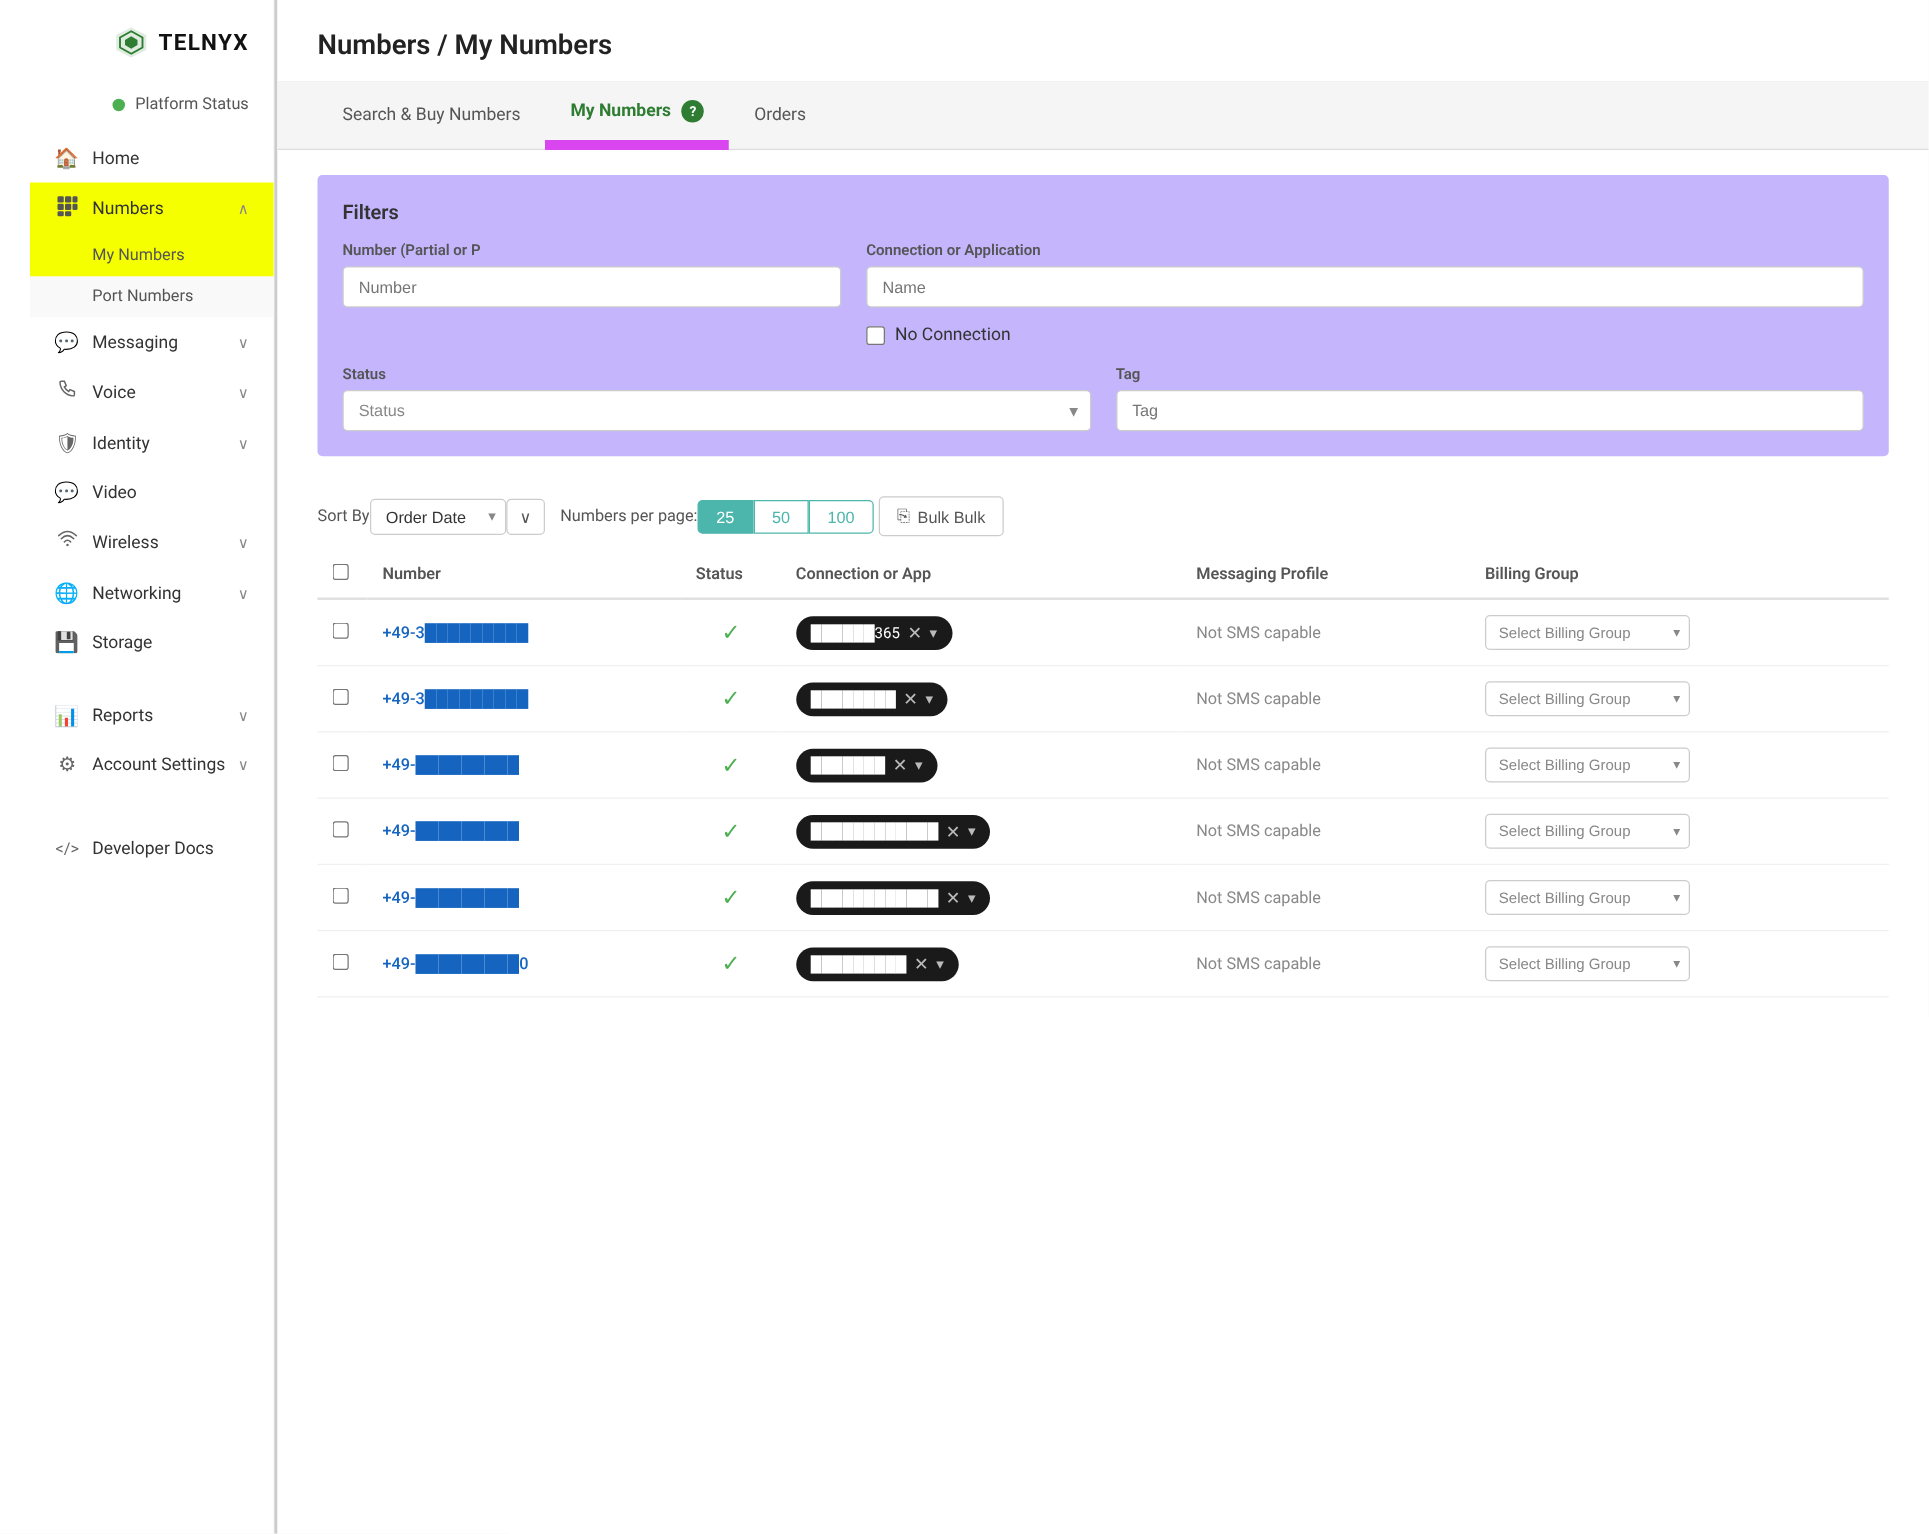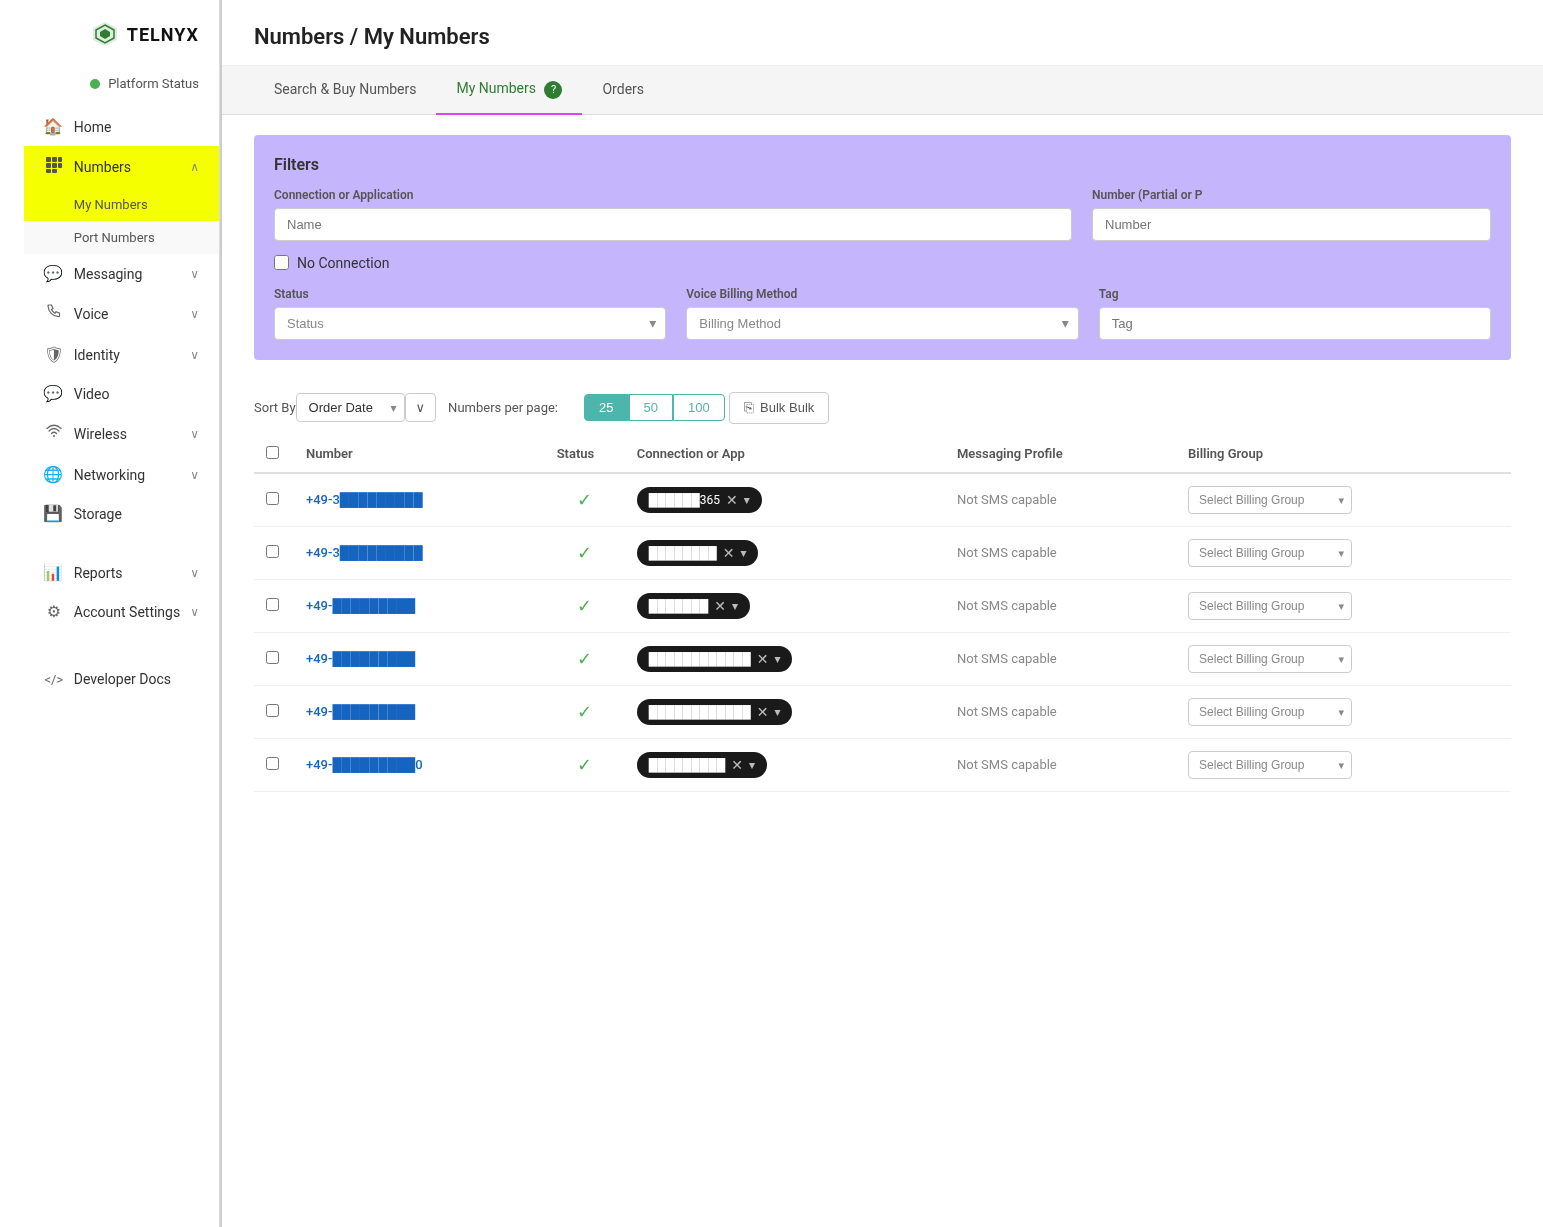--- a/index.html
+++ b/index.html
@@ -112,22 +112,22 @@
     .tab-item {
       padding: 14px 20px;
       cursor: pointer;
       font-size: 14px;
       color: #555;
       border-bottom: 3px solid transparent;
       margin-bottom: -1px;
     }
     .tab-item.active-tab {
       color: #2e7d32;
-      border-bottom: 2px solid #d946ef;
-      font-weight: 400;
+      border-bottom: 8px solid #d946ef;
+      font-weight: 700;
     }
     .tab-badge {
       display: inline-flex;
       align-items: center;
       justify-content: center;
       width: 18px;
       height: 18px;
       border-radius: 50%;
       background: #2e7d32;
       color: #fff;
@@ -273,21 +273,21 @@
       gap: 0;
     }
     .per-page-btn {
       padding: 5px 14px;
       border: 1px solid #4db6ac;
       background: #fff;
       color: #4db6ac;
       font-size: 13px;
       cursor: pointer;
     }
-    .per-page-btn:first-child { border-radius: 4px 0 0 4px; margin-left: 26px; }
+    .per-page-btn:first-child { border-radius: 4px 0 0 4px; }
     .per-page-btn:last-child { border-radius: 0 4px 4px 0; }
     .per-page-btn.active-page {
       background: #4db6ac;
       color: #fff;
     }
     .bulk-edit-btn {
       display: flex;
       align-items: center;
       gap: 6px;
       padding: 7px 14px;
@@ -527,47 +527,39 @@
       <span class="tab-badge">?</span>
     </div>
     <div class="tab-item">
       <span>Orders</span>
     </div>
   </div>
 
   <div class="filters-section">
     <div class="filters-title">Filters</div>
     <div class="filters-row">
+      <div class="filter-group narrow">
+        <div class="filter-label">Number (Partial or P</div>
+        <input class="filter-input" type="text" placeholder="Number" style="">
+      </div>
       <div class="filter-group wide">
         <div class="filter-label">Connection or Application</div>
         <input class="filter-input" type="text" placeholder="Name" style="">
         <div class="no-connection-row">
           <input type="checkbox" class="checkbox-input" style="">
           <span>No Connection</span>
         </div>
       </div>
-      <div class="filter-group narrow">
-        <div class="filter-label">Number (Partial or P</div>
-        <input class="filter-input" type="text" placeholder="Number" style="">
-      </div>
     </div>
     <div class="filters-second-row">
       <div class="filter-group medium">
         <div class="filter-label">Status</div>
         <div class="select-wrapper">
           <select class="filter-select">
             <option>Status</option>
-          </select>
-        </div>
-      </div>
-      <div class="filter-group medium">
-        <div class="filter-label">Voice Billing Method</div>
-        <div class="select-wrapper">
-          <select class="filter-select">
-            <option>Billing Method</option>
           </select>
         </div>
       </div>
       <div class="filter-group narrow">
         <div class="filter-label">Tag</div>
         <input class="filter-input" type="text" placeholder="Tag" style="">
       </div>
     </div>
   </div>
 

